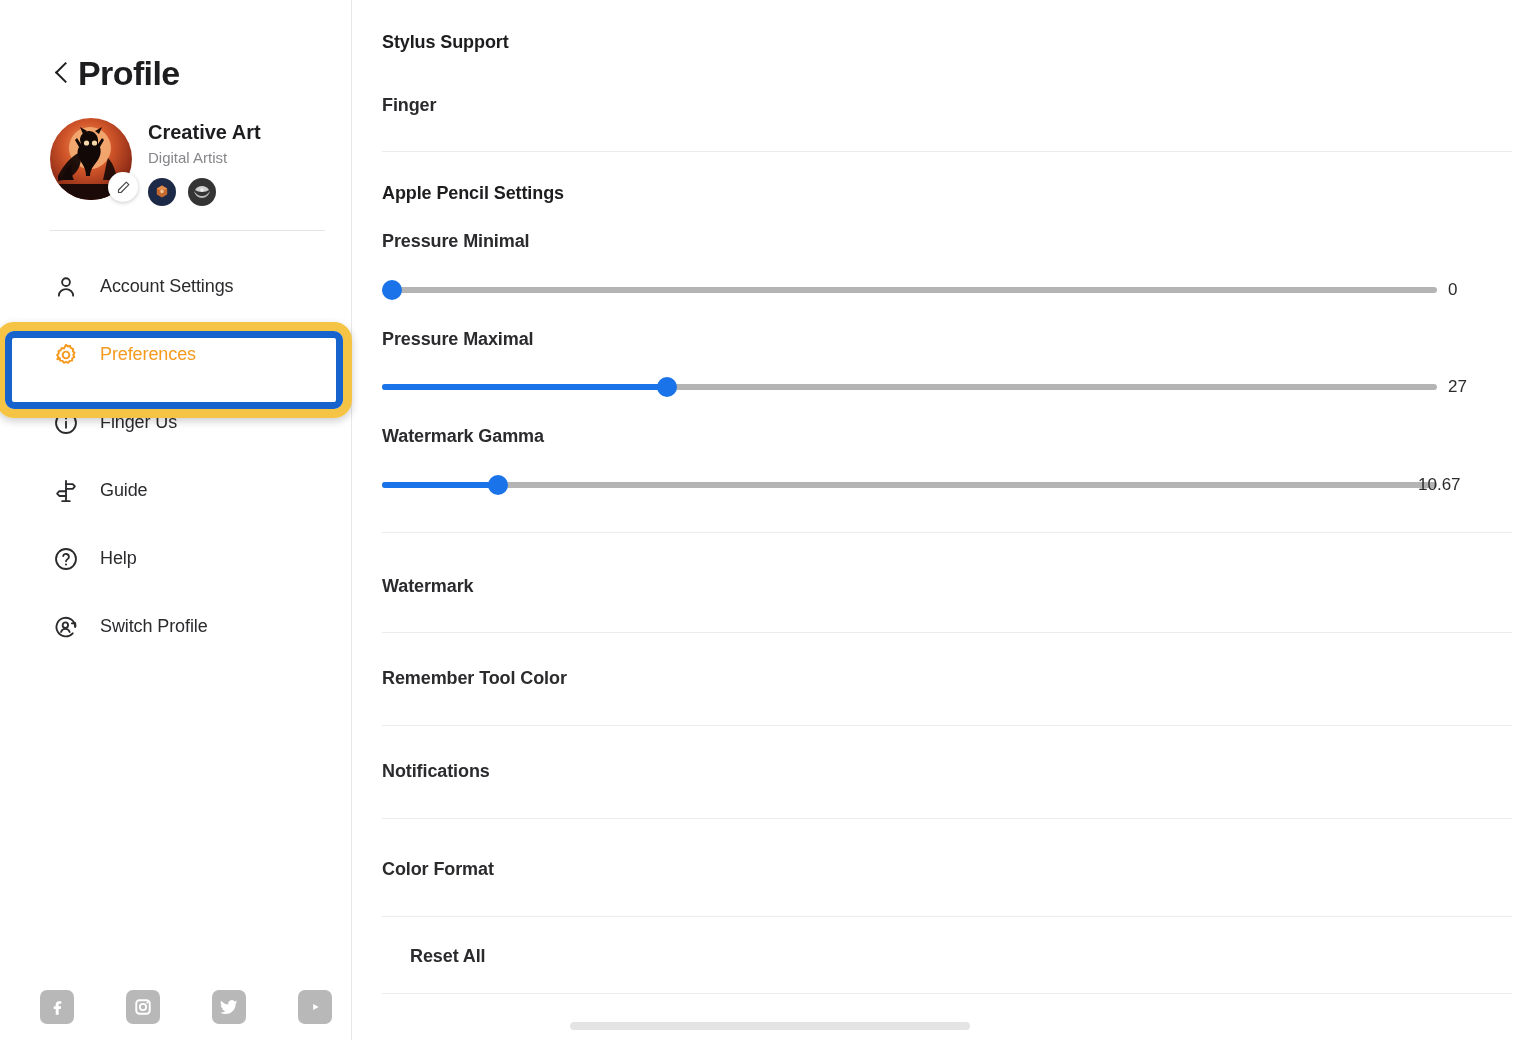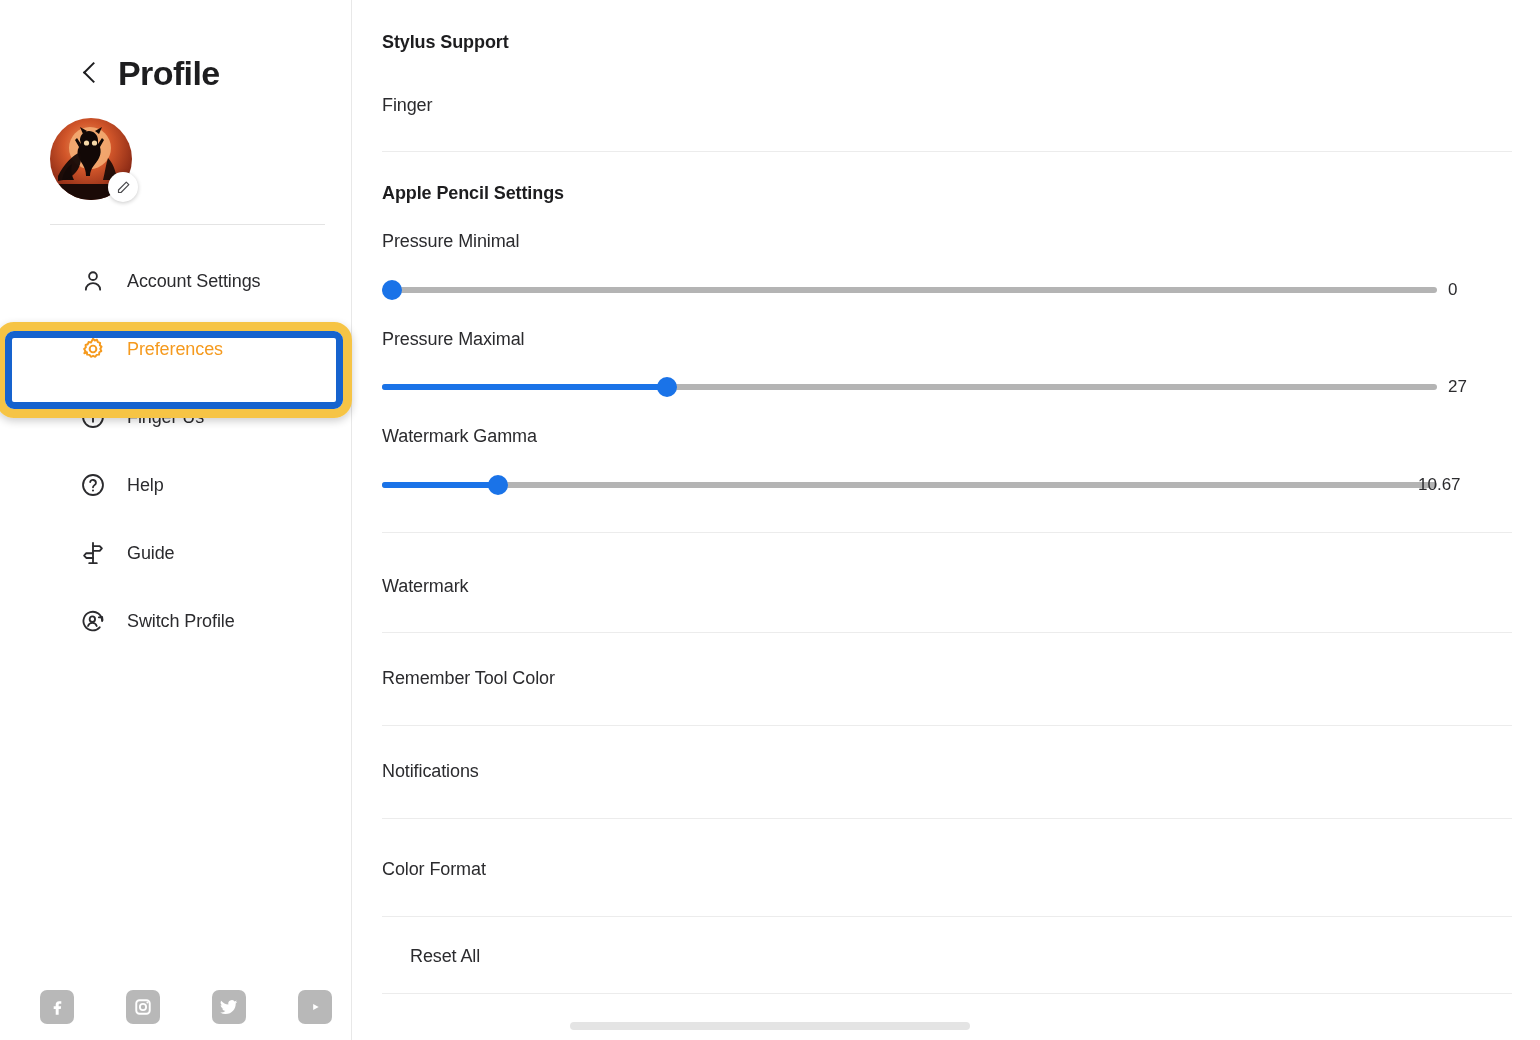--- a/index.html
+++ b/index.html
@@ -27,23 +27,22 @@
     width: 352px;
     height: 1040px;
     flex: 0 0 352px;
     background: #ffffff;
     border-right: 1px solid #e8e8e8;
   }
 
   .sb-header {
     display: flex;
     align-items: center;
-    gap: 16px;
+    gap: 4px;
     padding: 56px 0 0 52px;
-    margin-left: 28px;
   }
   .back-chevron {
     width: 22px;
     height: 22px;
     flex: 0 0 22px;
     position: relative;
     cursor: pointer;
   }
   .back-chevron::before {
     content: "";
@@ -123,21 +122,21 @@
     margin: 24px 26px 0 50px;
   }
 
   
   .nav { padding-top: 22px; }
   .nav-item {
     display: flex;
     align-items: center;
     gap: 20px;
     height: 68px;
-    padding-left: 79px;
+    padding-left: 52px;
     cursor: pointer;
     position: relative;
   }
   .nav-ico {
     width: 28px; height: 28px;
     flex: 0 0 28px;
     display: flex; align-items: center; justify-content: center;
   }
   .nav-label {
     font-size: 18px;
@@ -202,20 +201,21 @@
   .sec-title {
     font-size: 18px;
     font-weight: bold;
     color: #1d1d1f;
     letter-spacing: -0.1px;
   }
   .row-label {
     font-size: 18px;
     color: #2b2b2e;
     letter-spacing: -0.1px;
+    font-weight: bold;
   }
   .hr {
     height: 1px;
     background: #ececec;
     margin-right: 30px;
   }
 
   .abs { position: absolute; }
 
   
@@ -287,20 +287,40 @@
             <rect x="0" y="66" width="82" height="16" fill="#1b0a07"></rect>
           </svg>
         </div>
         <div class="edit-badge">
           <svg width="15" height="15" viewBox="0 0 24 24" fill="none" stroke="#4a4a4d" stroke-width="1.9" stroke-linecap="round" stroke-linejoin="round" aria-hidden="true">
             <path d="M16.5 3.5l4 4L8 20H4v-4z"></path>
           </svg>
         </div>
       </div>
 
+      <div>
+        <div class="pname">Creative Art</div>
+        <div class="prole">Digital Artist</div>
+        <div class="badges">
+          <div class="badge badge-1">
+            <svg viewBox="0 0 28 28" aria-hidden="true">
+              <path d="M14 7.5l5.2 3v6l-5.2 3-5.2-3v-6z" fill="#c4692f"></path>
+              <path d="M14 7.5l5.2 3-5.2 3-5.2-3z" fill="#e08c4e"></path>
+              <circle cx="14" cy="13.5" r="1.7" fill="#f3c492"></circle>
+            </svg>
+          </div>
+          <div class="badge badge-2">
+            <svg viewBox="0 0 28 28" aria-hidden="true">
+              <path d="M14 8c3 0 6 2 7 4-2 1-4 2-7 2s-5-1-7-2c1-2 4-4 7-4z" fill="#cfcfcf"></path>
+              <path d="M6 13c2 3 5 5 8 5s6-2 8-5c-1 4-4 7-8 7s-7-3-8-7z" fill="#b9b9b9"></path>
+              <circle cx="14" cy="12" r="1.8" fill="#efefef"></circle>
+            </svg>
+          </div>
+        </div>
+      </div>
     </div>
 
     <div class="sb-divider"></div>
 
     <nav class="nav">
 
       <div class="nav-item">
         <span class="nav-ico">
           <svg width="26" height="26" viewBox="0 0 24 24" fill="none" stroke="#2b2b2e" stroke-width="1.7" stroke-linecap="round" aria-hidden="true">
             <circle cx="12" cy="7.5" r="3.6"></circle>
@@ -322,43 +342,43 @@
 
       <div class="nav-item">
         <span class="nav-ico">
           <svg width="26" height="26" viewBox="0 0 24 24" fill="none" stroke="#2b2b2e" stroke-width="1.7" stroke-linecap="round" aria-hidden="true">
             <circle cx="12" cy="12" r="9.2"></circle>
               <path d="M12 10.8v5.6"></path>
               <circle cx="12" cy="7.8" r=".95" fill="#2b2b2e" stroke="none"></circle>
           </svg>
         </span>
         <span class="nav-label">Finger Us</span>
-      </div>
-
-      <div class="nav-item">
-        <span class="nav-ico">
-          <svg width="26" height="26" viewBox="0 0 24 24" fill="none" stroke="#2b2b2e" stroke-width="1.7" stroke-linecap="round" aria-hidden="true">
-            <circle cx="12" cy="12" r="9.2"></circle>
-            <path d="M9.4 9.3a2.7 2.7 0 015.3.8c0 1.9-2.7 2.1-2.7 4"></path>
-            <circle cx="12" cy="17.1" r=".95" fill="#2b2b2e" stroke="none"></circle>
-          </svg>
-        </span>
-        <span class="nav-label">Help</span>
       </div>
 
       <div class="nav-item">
         <span class="nav-ico">
           <svg width="26" height="26" viewBox="0 0 24 24" fill="none" stroke="#2b2b2e" stroke-width="1.7" stroke-linecap="round" stroke-linejoin="round" aria-hidden="true">
             <path d="M12 2.6v18.8"></path>
               <path d="M8.5 21.4h7"></path>
             <path d="M12 5.6h6.2l2 2.2-2 2.2H12"></path>
             <path d="M12 12.2H5.8l-2 2.2 2 2.2H12"></path>
           </svg>
         </span>
         <span class="nav-label">Guide</span>
+      </div>
+
+      <div class="nav-item">
+        <span class="nav-ico">
+          <svg width="26" height="26" viewBox="0 0 24 24" fill="none" stroke="#2b2b2e" stroke-width="1.7" stroke-linecap="round" aria-hidden="true">
+            <circle cx="12" cy="12" r="9.2"></circle>
+            <path d="M9.4 9.3a2.7 2.7 0 015.3.8c0 1.9-2.7 2.1-2.7 4"></path>
+            <circle cx="12" cy="17.1" r=".95" fill="#2b2b2e" stroke="none"></circle>
+          </svg>
+        </span>
+        <span class="nav-label">Help</span>
       </div>
 
       <div class="nav-item">
         <span class="nav-ico">
           <svg width="26" height="26" viewBox="0 0 24 24" fill="none" stroke="#2b2b2e" stroke-width="1.7" stroke-linecap="round" stroke-linejoin="round" aria-hidden="true">
             <path d="M20.4 12a8.6 8.6 0 10-2.2 5.8"></path>
             <path d="M17.4 8.6l3-.3.4 3"></path>
             <circle cx="11.4" cy="10.3" r="2.5"></circle>
             <path d="M7.4 16.6c.7-1.8 2.2-2.8 4-2.8s3.3 1 4 2.8"></path>
           </svg>

